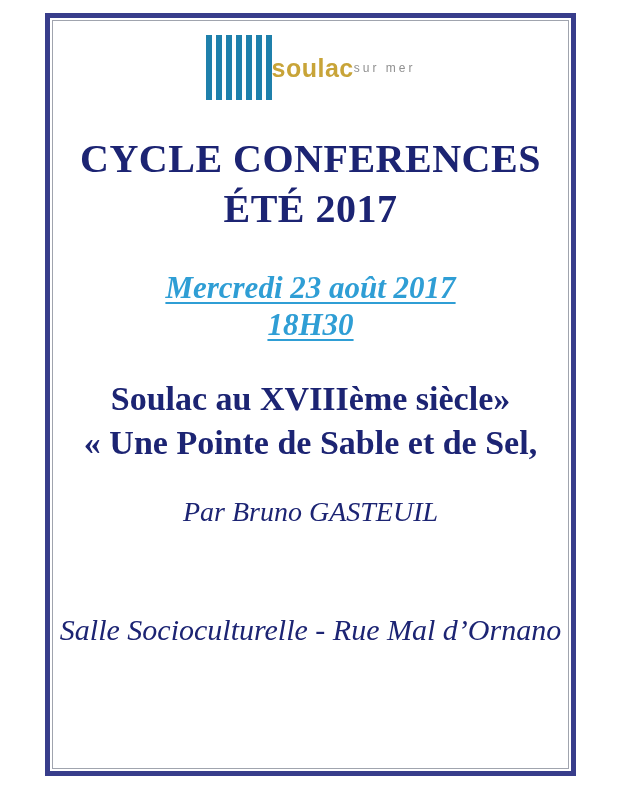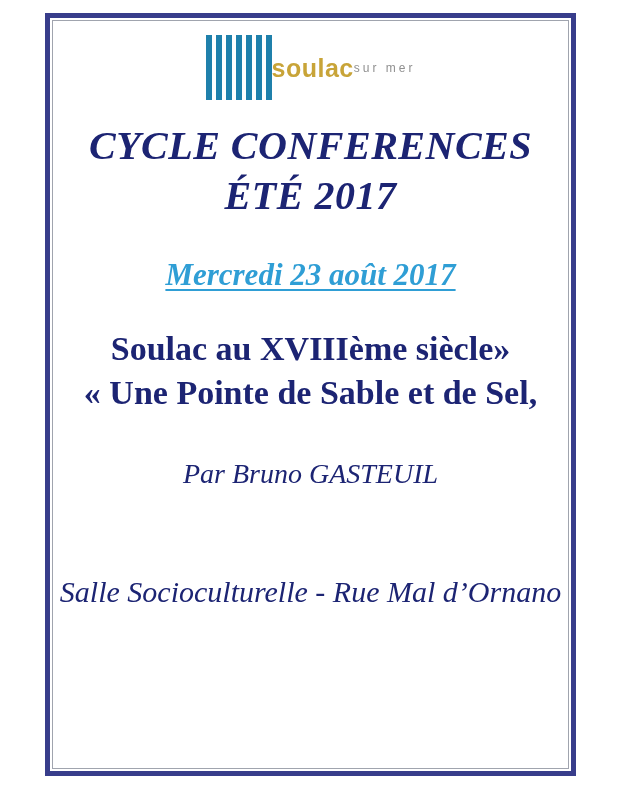--- a/index.html
+++ b/index.html
@@ -55,27 +55,26 @@
   }
   .logo-subtitle {
     font-family: "Liberation Sans", sans-serif;
     font-size: 12px;
     line-height: 14px;
     letter-spacing: 3px;
     color: var(--logo-gray);
   }
   
   .cycle-title {
-    margin-top: 21px;
+    margin-top: 34px;
     font-size: 40px;
     line-height: 50px;
     font-weight: bold;
     color: var(--text-navy);
     letter-spacing: 0.5px;
-    font-style: italic;
   }
   .event-date {
     margin-top: 35px;
     font-size: 31px;
     line-height: 37px;
     font-weight: bold;
     font-style: italic;
     color: var(--date-blue);
   }
   .event-date span {
@@ -84,21 +83,21 @@
     text-underline-offset: 4px;
   }
   .talk-title {
     margin-top: 34px;
     font-size: 34px;
     line-height: 44px;
     font-weight: bold;
     color: var(--text-navy);
   }
   .speaker {
-    margin-top: 42px;
+    margin-top: 30px;
     font-size: 28px;
     line-height: 34px;
     font-style: italic;
     color: var(--text-navy);
   }
   .venue {
     margin-top: 84px;
     font-size: 30px;
     line-height: 34px;
     color: var(--text-navy);
@@ -132,20 +131,21 @@
       <div class="logo-subtitle">sur mer</div>
     </div>
 
     <div class="cycle-title">
       <div>CYCLE CONFERENCES</div>
       <div>ÉTÉ 2017</div>
     </div>
 
     <div class="event-date">
       <div><span>Mercredi 23 août 2017</span></div>
+      <div><span>18H30</span></div>
     </div>
 
     <div class="talk-title">
       <div>Soulac au XVIIIème siècle»</div>
       <div>« Une Pointe de Sable et de Sel,</div>
     </div>
 
     <div class="speaker">Par Bruno GASTEUIL</div>
 
     <div class="venue">

